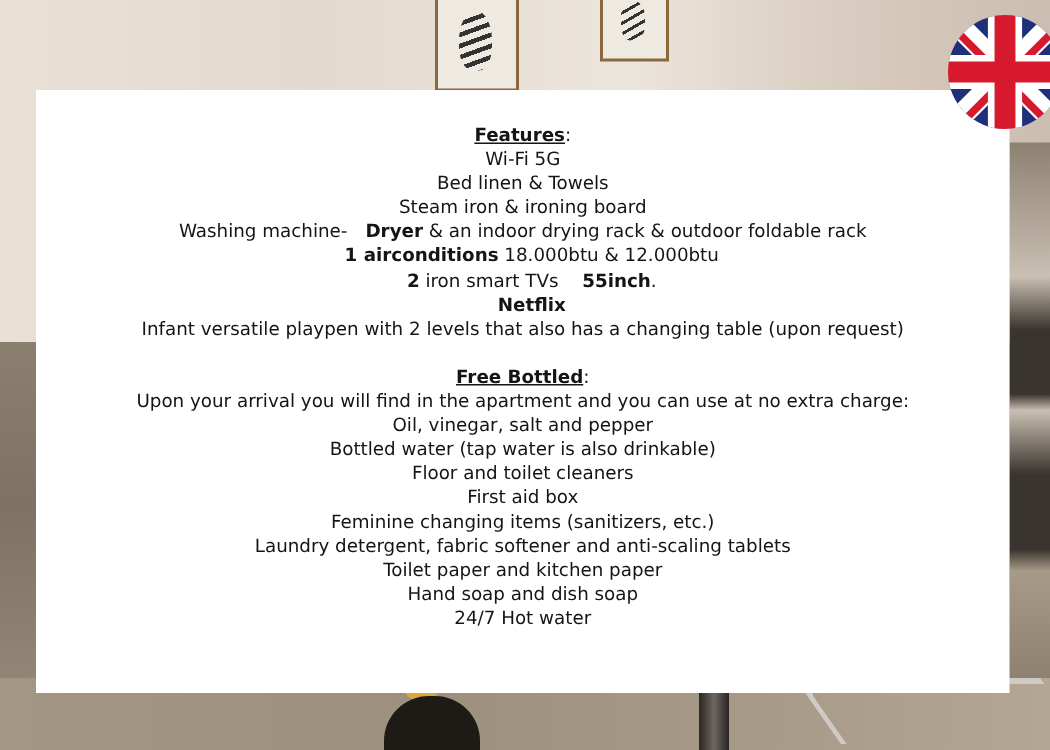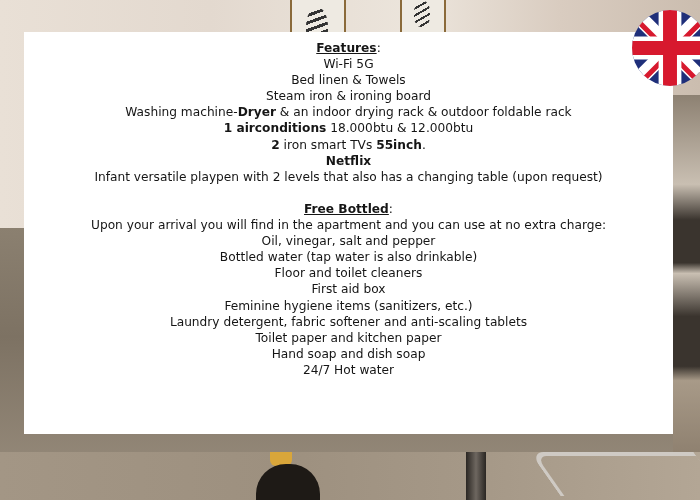--- a/index.html
+++ b/index.html
@@ -55,32 +55,32 @@
     position: absolute; left: 466px; top: 452px; width: 20px; height: 48px;
     background: linear-gradient(90deg, #2a2622, #6e6760, #2a2622);
   }
   .rail {
     position: absolute; left: 545px; top: 452px; width: 160px; height: 40px;
     border-top: 4px solid #cfcac4; border-left: 4px solid #cfcac4; border-radius: 14px 0 0 0;
     transform: skewX(35deg);
   }
 
   .card {
-    position: absolute; left: 24px; top: 32px; width: 649px; height: 402px;
+    position: absolute; left: 24px; top: 60px; width: 649px; height: 402px;
     background: #ffffff;
     box-sizing: border-box;
-    padding-top: 8px;
+    padding-top: 22px;
     text-align: center;
     color: #151515;
     font-size: 12.2px;
     line-height: 16.1px;
   }
   .card .line { white-space: nowrap; }
   .card .heading { font-weight: bold; text-decoration: underline; }
-  .card b { font-weight: bold; }
+  .card b { font-weight: bold; margin-left: 12px; }
   .card .gap { height: 16.1px; }
 
   .flag {
     position: absolute; left: 632px; top: 10px; width: 76px; height: 76px;
     border-radius: 50%; overflow: hidden;
   }
 </style>
 </head>
 <body>
 
@@ -121,21 +121,21 @@
   <div class="gap"></div>
 
   <div class="line">
     <span class="heading">Free Bottled</span><span>:</span>
   </div>
   <div class="line">Upon your arrival you will find in the apartment and you can use at no extra charge:</div>
   <div class="line">Oil, vinegar, salt and pepper</div>
   <div class="line">Bottled water (tap water is also drinkable)</div>
   <div class="line">Floor and toilet cleaners</div>
   <div class="line">First aid box</div>
-  <div class="line">Feminine hygiene items (sanitizers, etc.)</div>
+  <div class="line">Feminine changing items (sanitizers, etc.)</div>
   <div class="line">Laundry detergent, fabric softener and anti-scaling tablets</div>
   <div class="line">Toilet paper and kitchen paper</div>
   <div class="line">Hand soap and dish soap</div>
   <div class="line">24/7 Hot water</div>
 </div>
 
 <div class="flag">
   <svg width="76" height="76" viewBox="0 0 60 60" xmlns="http://www.w3.org/2000/svg">
     <rect x="0" y="0" width="60" height="60" fill="#1f2f7a"></rect>
     <path d="M0,0 L60,60 M60,0 L0,60" stroke="#ffffff" stroke-width="12"></path>

